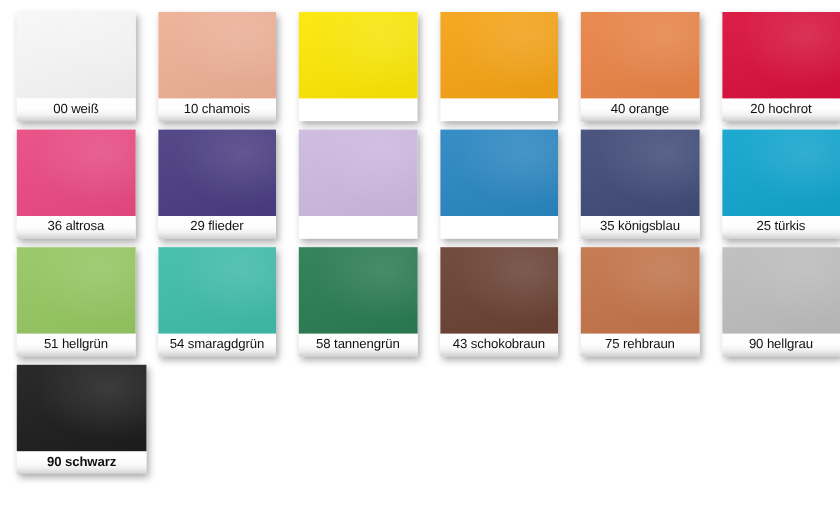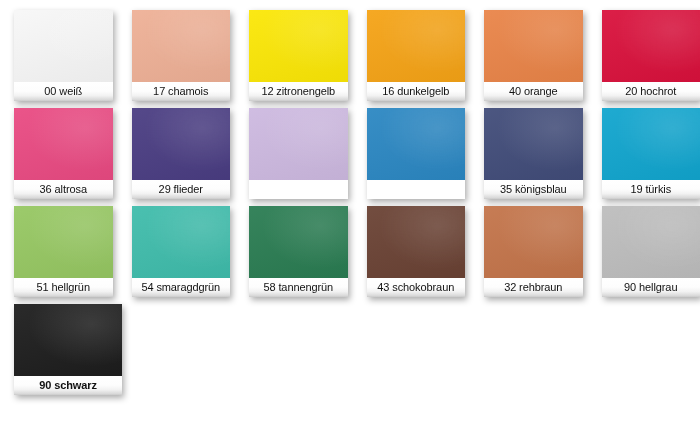--- a/index.html
+++ b/index.html
@@ -82,29 +82,27 @@
 
 <div id="palette-sheet">
 
   <div class="swatch-row">
     <div class="swatch-card">
       <div class="swatch-color" style="background-color: rgb(247, 247, 247);"></div>
       <div class="swatch-label">00 weiß</div>
     </div>
     <div class="swatch-card">
       <div class="swatch-color" style="background-color: rgb(238, 176, 150);"></div>
-      <div class="swatch-label">17 chamois</div>
+      <div class="swatch-label">10 chamois</div>
     </div>
     <div class="swatch-card">
       <div class="swatch-color" style="background-color: rgb(251, 231, 6);"></div>
-      <div class="swatch-label">12 zitronengelb</div>
     </div>
     <div class="swatch-card">
       <div class="swatch-color" style="background-color: rgb(245, 163, 22);"></div>
-      <div class="swatch-label">16 dunkelgelb</div>
     </div>
     <div class="swatch-card">
       <div class="swatch-color" style="background-color: rgb(233, 132, 72);"></div>
       <div class="swatch-label">40 orange</div>
     </div>
     <div class="swatch-card">
       <div class="swatch-color" style="background-color: rgb(217, 17, 60);"></div>
       <div class="swatch-label">20 hochrot</div>
     </div>
   </div>
@@ -123,21 +121,21 @@
     </div>
     <div class="swatch-card">
       <div class="swatch-color" style="background-color: rgb(43, 135, 194);"></div>
     </div>
     <div class="swatch-card">
       <div class="swatch-color" style="background-color: rgb(65, 76, 121);"></div>
       <div class="swatch-label">35 königsblau</div>
     </div>
     <div class="swatch-card">
       <div class="swatch-color" style="background-color: rgb(17, 165, 206);"></div>
-      <div class="swatch-label">19 türkis</div>
+      <div class="swatch-label">25 türkis</div>
     </div>
   </div>
 
   <div class="swatch-row">
     <div class="swatch-card">
       <div class="swatch-color" style="background-color: rgb(150, 199, 98);"></div>
       <div class="swatch-label">51 hellgrün</div>
     </div>
     <div class="swatch-card">
       <div class="swatch-color" style="background-color: rgb(63, 188, 171);"></div>
@@ -146,21 +144,21 @@
     <div class="swatch-card">
       <div class="swatch-color" style="background-color: rgb(42, 124, 82);"></div>
       <div class="swatch-label">58 tannengrün</div>
     </div>
     <div class="swatch-card">
       <div class="swatch-color" style="background-color: rgb(106, 66, 52);"></div>
       <div class="swatch-label">43 schokobraun</div>
     </div>
     <div class="swatch-card">
       <div class="swatch-color" style="background-color: rgb(195, 116, 74);"></div>
-      <div class="swatch-label">32 rehbraun</div>
+      <div class="swatch-label">75 rehbraun</div>
     </div>
     <div class="swatch-card">
       <div class="swatch-color" style="background-color: rgb(189, 189, 189);"></div>
       <div class="swatch-label">90 hellgrau</div>
     </div>
   </div>
 
   <div class="swatch-row last-row">
     <div class="swatch-card">
       <div class="swatch-color" style="background-color: rgb(29, 29, 29);"></div>

